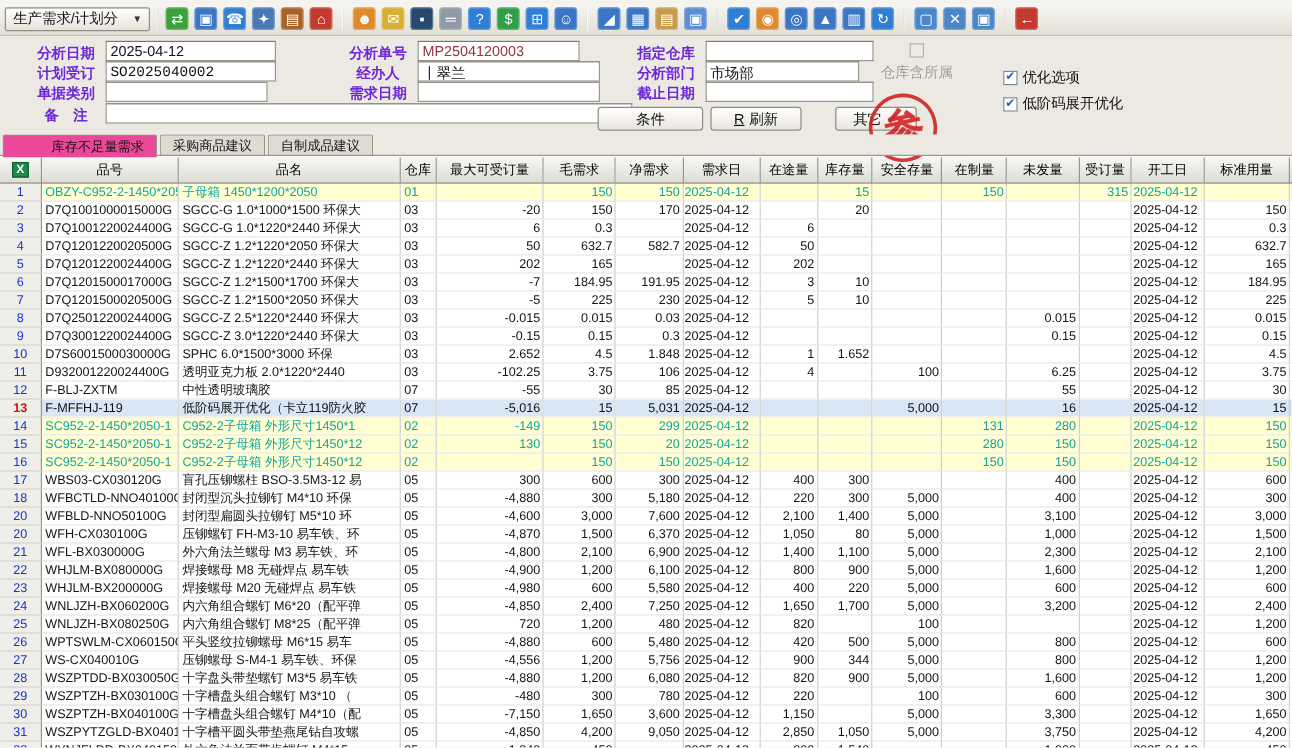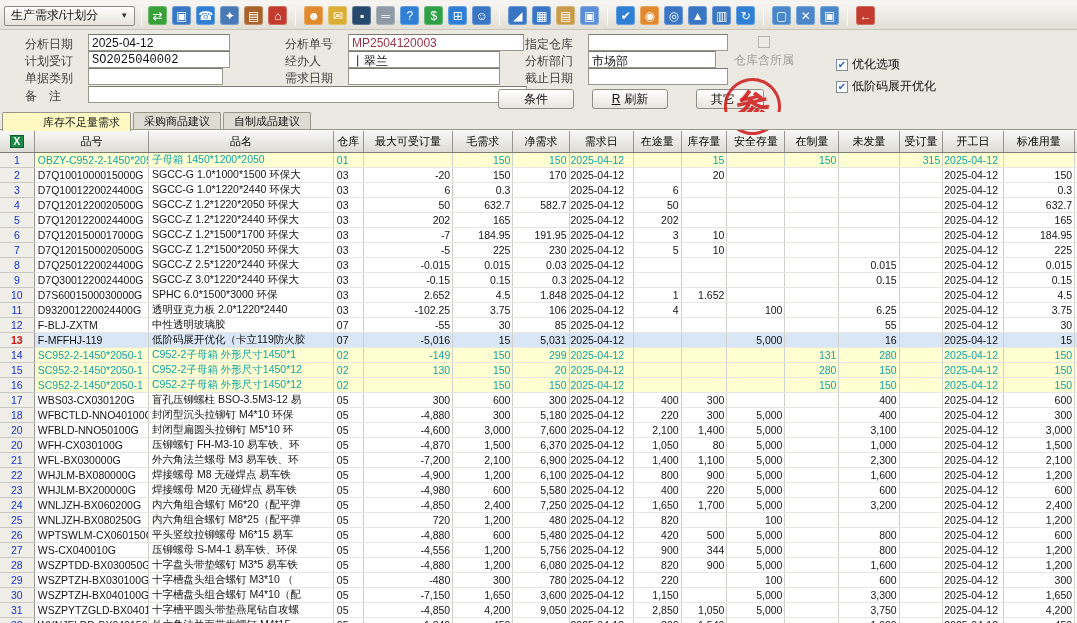--- a/index.html
+++ b/index.html
@@ -3,31 +3,31 @@
 <meta charset="utf-8">
 <style>
   * { margin:0; padding:0; box-sizing:border-box; }
   html,body { width:1077px; height:623px; overflow:hidden;
     font-family:"Liberation Sans","DejaVu Sans",sans-serif; font-size:12px; color:#111; }
   body { background:#ebe9e2; position:relative; border-top:2px solid #f5f4f0; }
 
   
   .toolbar { height:28px; display:flex; align-items:center; padding:0 4px; gap:3px;
     background:linear-gradient(#f7f6f2,#e2dfd6); border-bottom:1px solid #c9c5ba; }
-  .module-btn { height:20px; padding:0 6px; display:flex; align-items:center; gap:22px;
+  .module-btn { height:20px; padding:0 6px; display:flex; align-items:center; gap:12px;
     background:linear-gradient(#ffffff,#e6e3da); border:1px solid #8f8d85; border-radius:2px;
     font-size:12px; white-space:nowrap; }
   .module-btn .arrow { font-size:8px; color:#333; }
   .tb-sep { width:1px; height:18px; background:#b5b2a8; border-right:1px solid #fbfaf7; margin:0 3px; }
   .tb-icon { width:19px; height:19px; border-radius:3px; display:flex; align-items:center; justify-content:center;
     color:#fff; font-size:12px; line-height:1; cursor:default; box-shadow:inset 0 0 0 1px rgba(255,255,255,.25); }
 
   
   .form-panel { position:relative; height:82px; background:#ebe9e2; }
-  .flabel { position:absolute; width:60px; text-align:left; font-size:12px; color:#404040; }
+  .flabel { position:absolute; width:60px; text-align:center; font-size:12px; color:#6d28d9;font-weight:bold; }
   .finput { position:absolute; height:17px; background:#fff; border:1px solid #9a978d;
     border-top-color:#7a786f; font-size:12px; padding:1px 3px; white-space:nowrap; overflow:hidden; }
   .val-maroon { color:#993344; }
   .cbx { position:absolute; display:flex; align-items:center; gap:4px; font-size:12px; }
   .cbx .box { width:12px; height:12px; background:#fff; border:1px solid #7f8c9a;
     display:flex; align-items:center; justify-content:center; font-size:10px; color:#2a5fc4; }
   .cbx.disabled { color:#a0a09a; }
   .cbx.disabled .box { background:#eceae4; border-color:#b5b3aa; }
   .fbtn { position:absolute; height:20px; background:linear-gradient(#ffffff,#e8e5dd);
     border:1px solid #8f8d85; border-radius:3px; font-size:12px;
@@ -38,21 +38,21 @@
     border-radius:50%; display:flex; align-items:center; justify-content:center;
     transform:rotate(-14deg); opacity:.88; }
   .stamp span { font-family:"Liberation Serif","DejaVu Serif",serif; font-size:34px; color:#cf1f1f;
     font-weight:bold; transform:rotate(2deg); text-shadow:0 0 1px #cf1f1f; }
 
   
   .tabs { position:relative; height:18px; display:flex; padding-left:2px; background:#ebe9e2; }
   .tab { height:18px; display:flex; align-items:center; justify-content:center; font-size:11px;
     border:1px solid #98958b; border-bottom:none; background:#dedbd2; padding:0 10px; margin-right:2px;
     border-radius:2px 2px 0 0; position:relative; }
-  .tab.active { background:#fef9c3; z-index:2; height:19px;padding-left:40px; }
+  .tab.active { background:#ec4899; z-index:2; height:19px;padding-left:40px; }
   .tabs::after { content:""; position:absolute; left:0; right:0; bottom:0; height:1px; background:#98958b; }
 
   
   .grid-wrap { height:495px; overflow:hidden; background:#fff; border-top:1px solid #fff; }
   table { border-collapse:collapse; table-layout:fixed; width:1122px; }
   th { height:21px; background:linear-gradient(#f7f7f5,#dddcd6); border-right:1px solid #98968e;
     border-bottom:1px solid #7e7c75; font-size:11px; font-weight:normal; color:#000;
     white-space:nowrap; overflow:hidden; padding:0 1px; }
   td { height:14.78px; font-size:10.5px; padding:0 3px; white-space:nowrap; overflow:hidden;
     border-right:1px solid #cfcfcb; border-bottom:1px solid #e6e6e2; color:#141414; }
@@ -109,21 +109,21 @@
       <div class="tb-icon" style="background: rgb(74, 134, 200);">▣</div>
       <div class="tb-sep"></div>
       <div class="tb-icon" style="background: rgb(194, 59, 46);">←</div>
     </div>
 </div>
 
 <div class="form-panel">
   <span class="flabel" style="left:25px;top:6px;">分析日期</span>
   <div class="finput" style="left:88px;top:4px;width:142px;"><span>2025-04-12</span></div>
   <span class="flabel" style="left:285px;top:6px;">分析单号</span>
-  <div class="finput val-maroon" style="left:348px;top:4px;width:176px;"><span>MP2504120003</span></div>
+  <div class="finput val-maroon" style="left:348px;top:4px;width:135px;"><span>MP2504120003</span></div>
   <span class="flabel" style="left:525px;top:6px;">指定仓库</span>
   <div class="finput" style="left:588px;top:4px;width:140px;"><span></span></div>
   <div class="cbx disabled" style="left:734px;top:6px;flex-direction:column;">
     <span class="box"></span>
     <span>仓库含所属</span>
   </div>
 
   <span class="flabel" style="left:25px;top:23px;">计划受订</span>
   <div class="finput" style="left:88px;top:21px;width:142px;font-family:Liberation Mono, monospace;"><span>SO2025040002</span></div>
   <span class="flabel" style="left:285px;top:23px;">经办人</span>
@@ -142,21 +142,21 @@
   <span class="flabel" style="left:525px;top:40px;">截止日期</span>
   <div class="finput" style="left:588px;top:38px;width:140px;"><span></span></div>
   <div class="cbx" style="left:836px;top:48px;">
     <span class="box">✔</span>
     <span>低阶码展开优化</span>
   </div>
 
   <span class="flabel" style="left:25px;top:58px;">备　注</span>
   <div class="finput" style="left:88px;top:56px;width:439px;"><span></span></div>
 
-  <div class="fbtn" style="left:498px;top:59px;width:76px;text-align:right;">
+  <div class="fbtn" style="left:498px;top:59px;width:88px;text-align:right;">
     <span>条件</span>
   </div>
   <div class="fbtn" style="left:592px;top:59px;width:76px;">
     <span class="u">R</span>
       <span>刷新</span>
   </div>
   <div class="fbtn" style="left:672px;top:59px;width:68px;margin-left:24px;">
     <span>其它</span>
       <span class="chk">✔</span>
   </div>
@@ -601,21 +601,21 @@
           <td class="ar"></td>
           <td class="al dt">2025-04-12</td>
           <td class="ar">1,500</td>
           <td class="ar"></td>
         </tr>
         <tr>
           <td class="cell-no">21</td>
           <td class="al">WFL-BX030000G</td>
           <td class="al">外六角法兰螺母 M3 易车铁、环</td>
           <td class="al">05</td>
-          <td class="ar">-7,200</td>
+          <td class="ar">-4,800</td>
           <td class="ar">2,100</td>
           <td class="ar">6,900</td>
           <td class="al dt">2025-04-12</td>
           <td class="ar">1,400</td>
           <td class="ar">1,100</td>
           <td class="ar">5,000</td>
           <td class="ar"></td>
           <td class="ar">2,300</td>
           <td class="ar"></td>
           <td class="al dt">2025-04-12</td>

